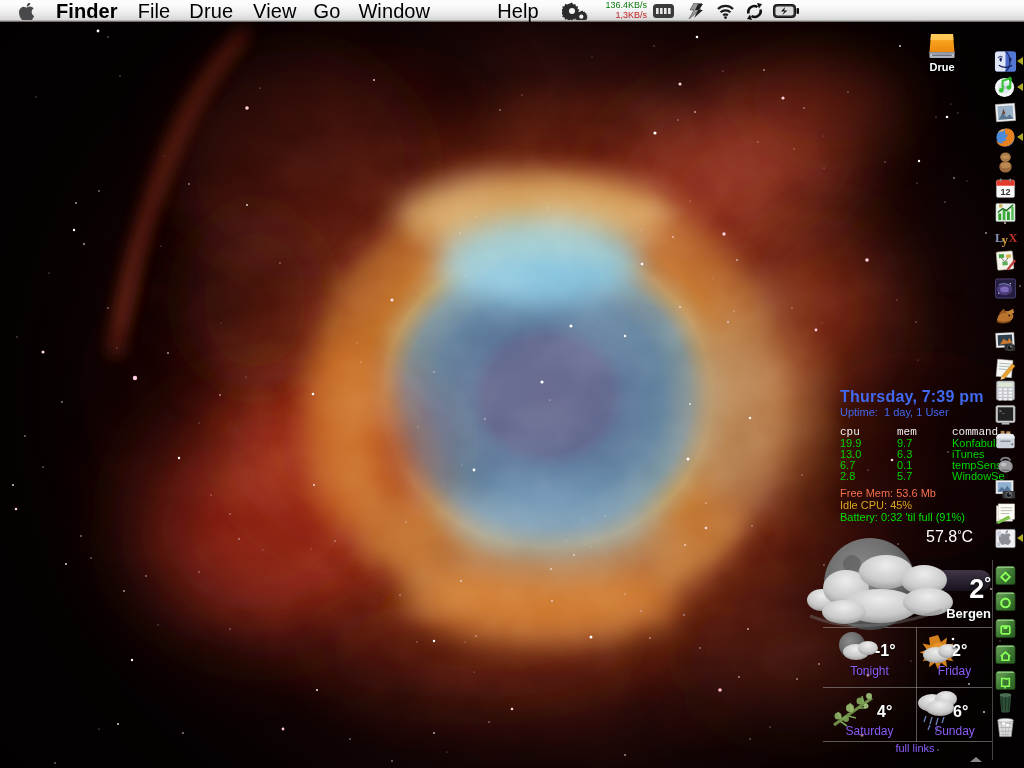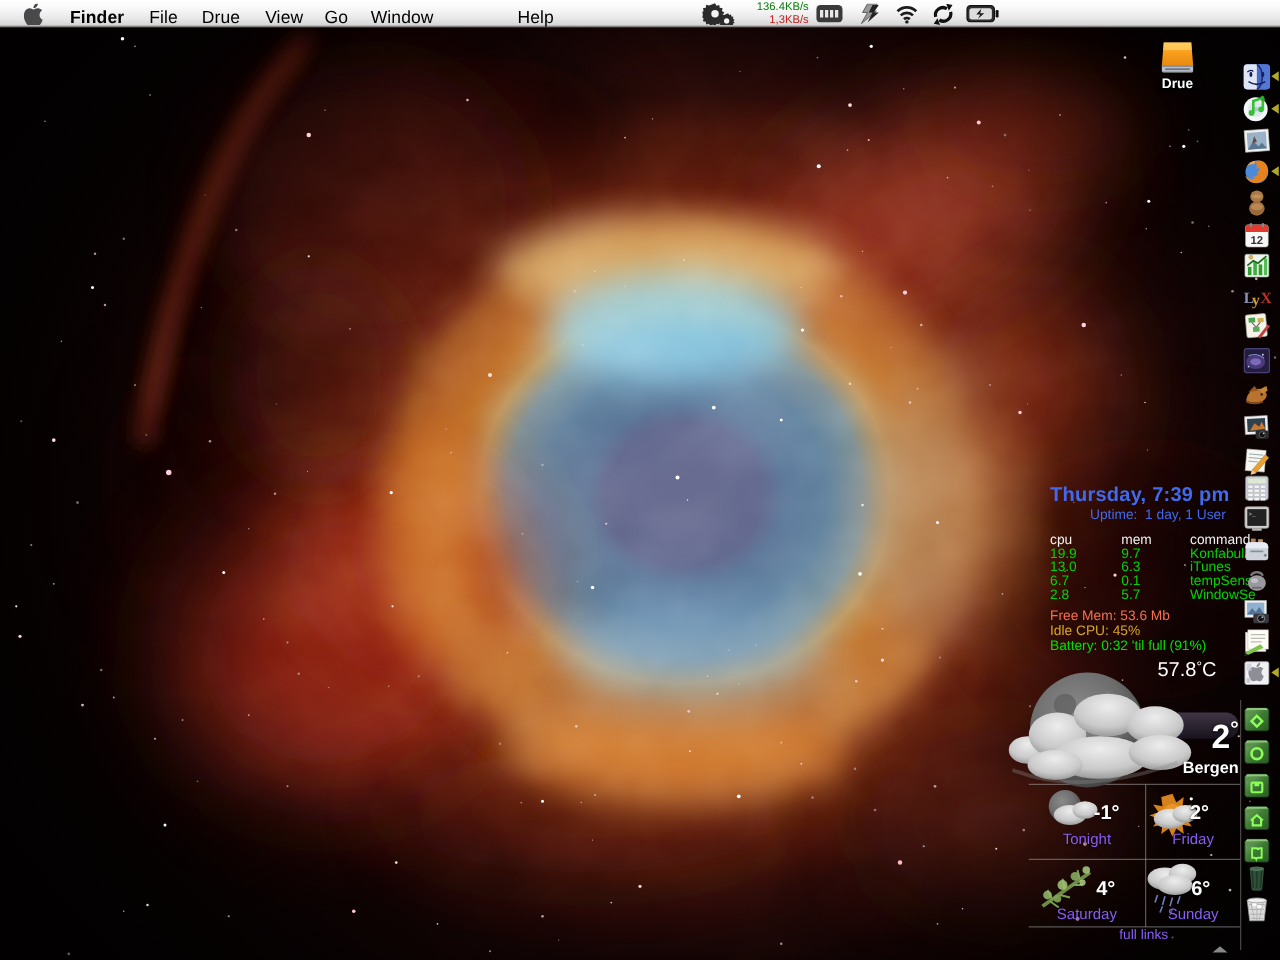--- a/index.html
+++ b/index.html
@@ -2,28 +2,28 @@
 <html><head>
 <meta charset="utf-8">
 <style>
   html,body{margin:0;padding:0;width:1024px;height:768px;overflow:hidden;background:#000;}
   body{font-family:"Liberation Sans", sans-serif;position:relative;}
   #wall{position:absolute;left:0;top:0;width:1024px;height:768px;}
   
   #menubar{position:absolute;left:0;top:0;width:1024px;height:22px;
     background:linear-gradient(#fefefe 0,#fbfbfb 5px,#f2f2f2 10px,#e7e7e7 15px,#d6d6d6 20px,#8e8e8e 21px,#5a4a42 22px);
   }
-  #menubar .items{position:absolute;left:19px;top:1px;height:20px;display:flex;align-items:flex-end;color:#000;font-size:14px;letter-spacing:0.1px;}
+  #menubar .items{position:absolute;left:19px;top:1px;height:20px;display:flex;align-items:center;color:#000;font-size:20px;letter-spacing:0.1px;}
   #menubar .items span{display:inline-block;}
   #apple{width:17px;text-align:left;}
   
   #sysmon{position:absolute;left:840px;top:391px;font-size:11px;line-height:11px;color:#00d400;white-space:pre;}
   #sysmon .blue1{color:#4169ee;font-weight:bold;font-size:16px;letter-spacing:0.2px;}
-  #sysmon .blue2{color:#4169ee;margin-left:32px;}
-  #sysmon .white{color:#efefef;}
+  #sysmon .blue2{color:#4169ee;}
+  #sysmon .white{color:#efefef;font-family:Liberation Mono, monospace;}
   #sysmon .salmon{color:#f4714f;}
   #sysmon .gold{color:#d9a61f;}
   #sysmon .green{color:#00e000;}
   
   #temp578{position:absolute;left:926px;top:528px;width:64px;font-size:16px;color:#fff;}
   .wxtemp{position:absolute;color:#fff;font-size:16px;font-weight:bold;text-shadow:0 1px 2px #000;}
   .wxday{position:absolute;color:#8b5cf6;font-size:12px;text-align:center;text-shadow:0 1px 2px #000;}
   #drue{position:absolute;left:916px;top:33px;width:52px;text-align:center;color:#fff;font-size:11px;font-weight:bold;}
 </style>
 </head>

